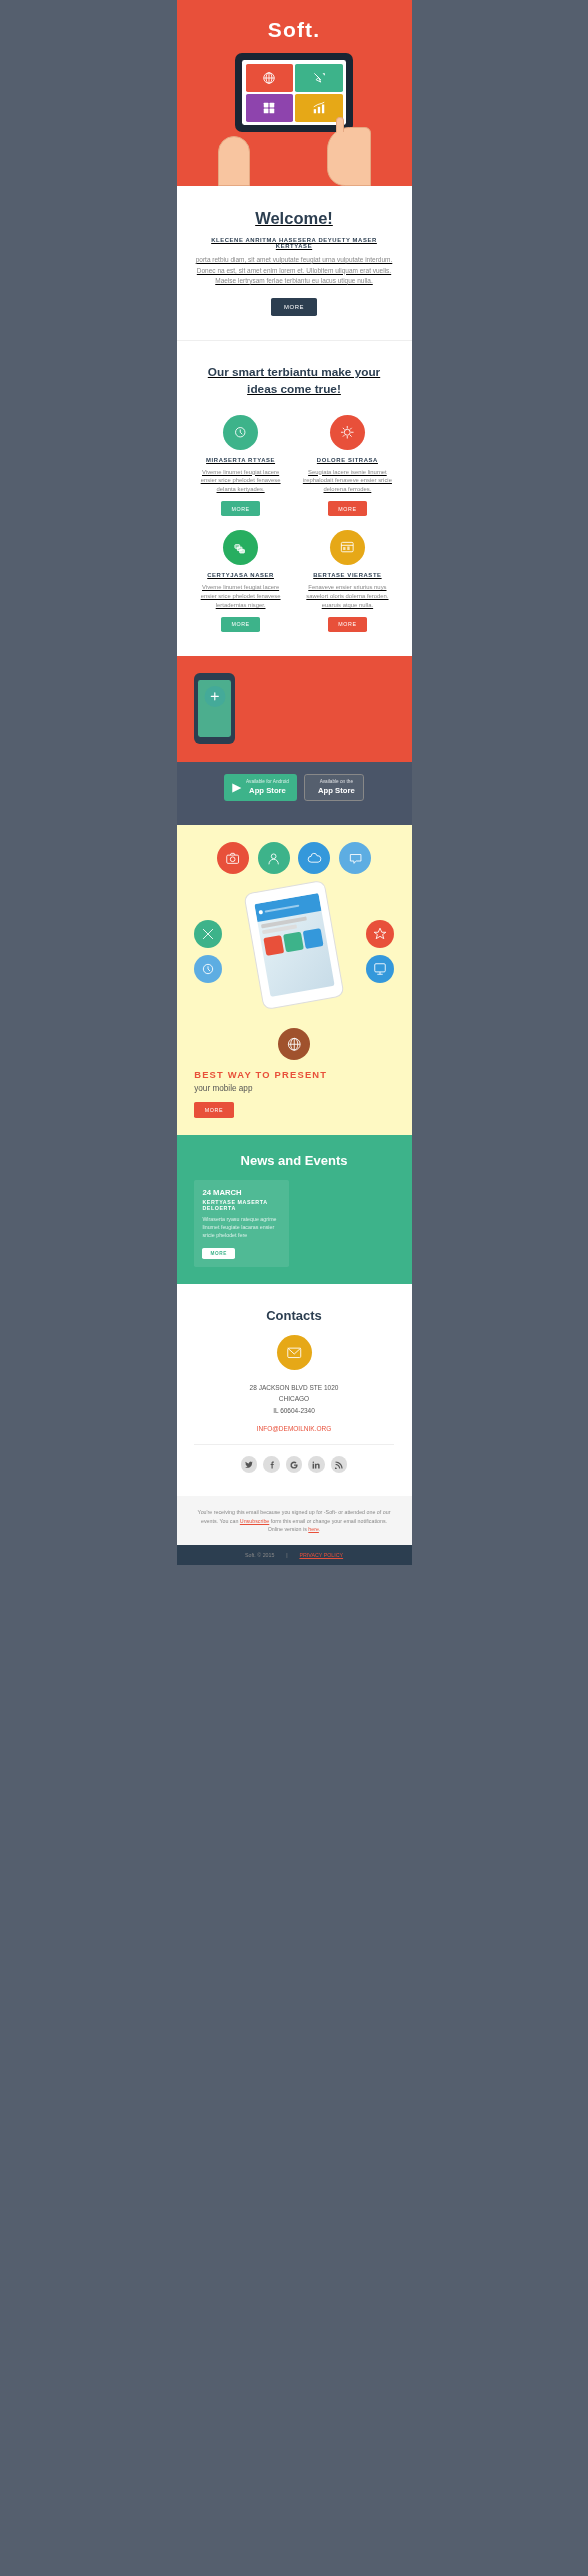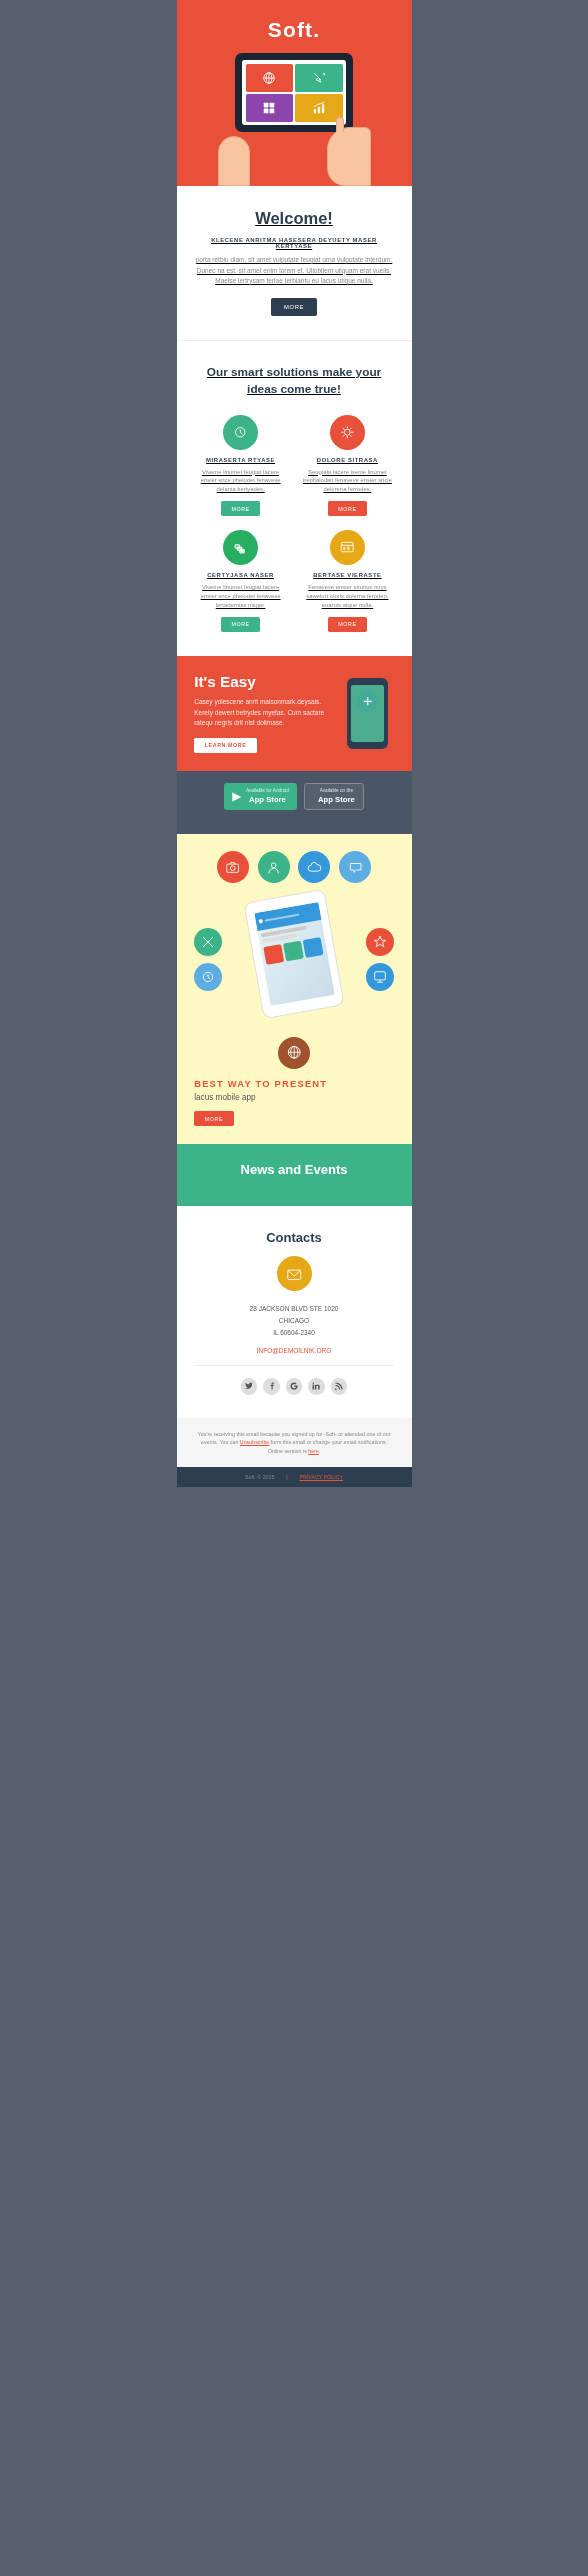--- a/index.html
+++ b/index.html
@@ -520,21 +520,21 @@
 </div>
 
 <div class="white-section">
   <h2 class="welcome-title">Welcome!</h2>
   <p class="subtitle-sm">KLECENE ANRITMA HASESERA DEYUETY MASER KERTYASE</p>
   <p class="body-text">porta retbiu diam, sit amet vulputate feugiat urna vulputate interdum. Donec na est, sit amet enim lorem et. Ullobitem uliquam erat vuelis. Maelse lertrysam ferlae terbiantu eu lacus utique nulla.</p>
   <div class="btn-dark">MORE</div>
 </div>
 
 <div class="white-section" style="border-top: 0.6px solid #eee;">
-  <h2 class="section-title">Our smart solutions make your ideas come true!</h2>
+  <h2 class="section-title">Our smart terbiantu make your ideas come true!</h2>
 
   <div class="features-grid">
 
     <div class="feature-item">
       <div class="feature-icon fi-teal">
         <svg width="16.5" height="16.5" viewBox="0 0 28 28" fill="none">
           <path d="M14 6a8 8 0 100 16A8 8 0 0014 6z" stroke="white" stroke-width="1.5" fill="none"></path>
           <path d="M14 10v4l3 3" stroke="white" stroke-width="1.5" stroke-linecap="round"></path>
         </svg>
       </div>
@@ -579,25 +579,20 @@
       </div>
       <p class="feature-name">BERTASE VIERASTE</p>
       <p class="feature-desc">Fenaveve ensier sriurius nuys sawelort oloris dolerna feroden. euaruis atque nulla.</p>
       <div class="btn-orange">MORE</div>
     </div>
 
   </div>
 </div>
 
 <div class="easy-section">
-  <div class="easy-text">
-    <h2 class="easy-title">It's Easy</h2>
-    <p class="easy-desc">Casey yolescene anrit maisonmark.deysais. Kerety dewert betrydes myetas. Cum sactare ratequ negris drit nist dolimase.</p>
-    <div class="btn-white">LEARN MORE</div>
-  </div>
   <div class="easy-phone">
     <div class="phone-shape">
       <div class="phone-screen" style="position:relative; overflow:hidden;">
         <div style="position:absolute; top:5.9px; left:50%; transform:translateX(-50%); width:21px; height:21px; border-radius:50%; background:#4a9; display:flex; align-items:center; justify-content:center;">
           <svg width="10.6" height="10.6" viewBox="0 0 18 18" fill="none">
             <path d="M3 9h12M9 3v12" stroke="white" stroke-width="2" stroke-linecap="round"></path>
           </svg>
         </div>
       </div>
     </div>
@@ -714,29 +709,35 @@
       <svg width="16.5" height="16.5" viewBox="0 0 28 28" fill="none">
         <circle cx="14" cy="14" r="10" stroke="white" stroke-width="1.5" fill="none"></circle>
         <line x1="14" y1="4" x2="14" y2="24" stroke="white" stroke-width="1.5"></line>
         <line x1="4" y1="14" x2="24" y2="14" stroke="white" stroke-width="1.5"></line>
         <ellipse cx="14" cy="14" rx="6" ry="10" stroke="white" stroke-width="1.5" fill="none"></ellipse>
       </svg>
     </div>
   </div>
 
   <p class="present-title">BEST WAY TO PRESENT</p>
-  <p class="present-sub">lacus mobile app</p>
+  <p class="present-sub">your mobile app</p>
   <div class="btn-orange">MORE</div>
 </div>
 
 <div class="news-section">
   <h2 class="news-title">News and Events</h2>
 
   <div class="news-grid">
 
+    <div class="news-item">
+      <p class="news-date">24 MARCH</p>
+      <p class="news-event-name">KERTYASE MASERTA DELOERTA</p>
+      <p class="news-desc">Wiraserta ryasu rateque agrime linumet feugiate lacaras ensier sricie phelodet fere</p>
+      <div class="btn-white-sm">MORE</div>
+    </div>
 
 
   </div>
 </div>
 
 <div class="contacts-section">
   <h2 class="contacts-title">Contacts</h2>
 
   <div class="mail-icon">
     <svg width="16.5" height="16.5" viewBox="0 0 28 28" fill="none">

